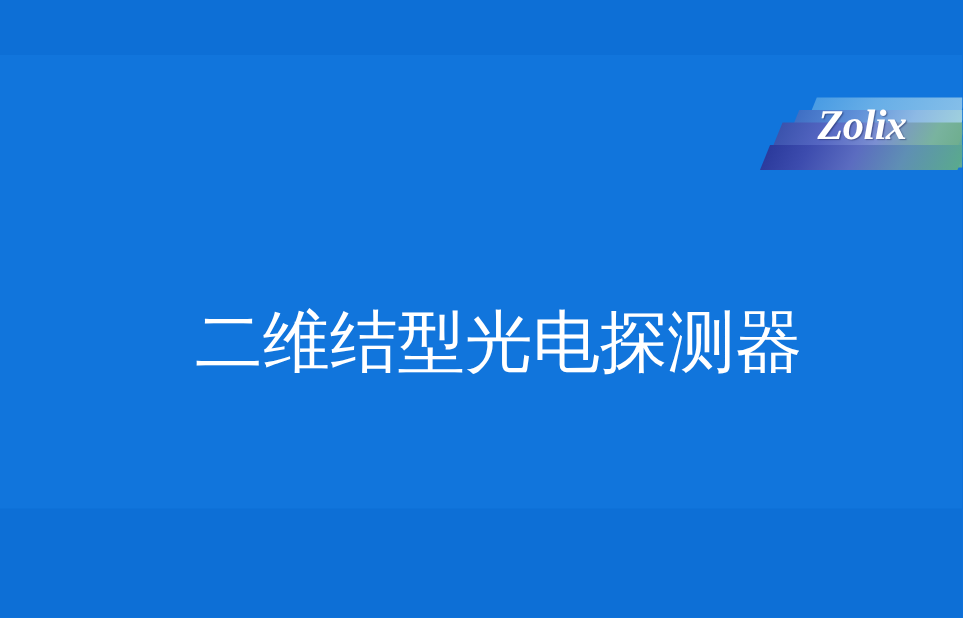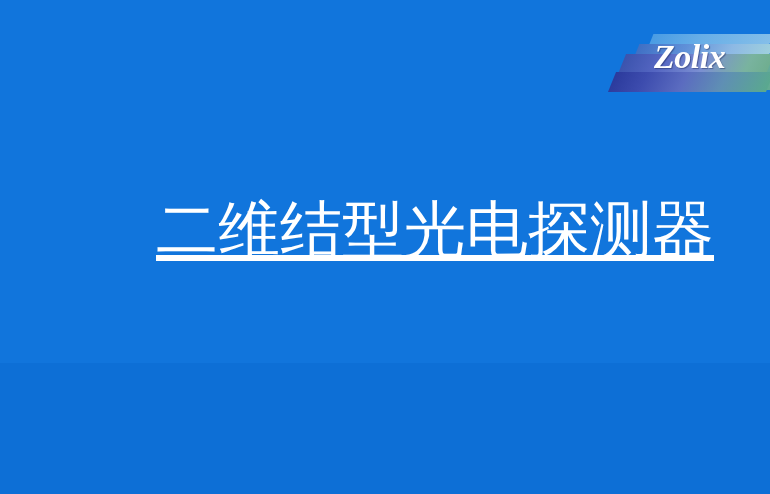--- a/index.html
+++ b/index.html
@@ -9,20 +9,21 @@
     background: #0d6fd6;
   }
 
   #slide {
     position: relative;
     width: 770px;
     height: 363px;
     overflow: hidden;
     background: #1175dc;
     font-family: "Liberation Sans", "DejaVu Sans", sans-serif;
+    margin-top: 44px;
   }
 
   
   .logo {
     position: absolute;
     left: 608px;
     top: 28px;
     width: 162px;
     height: 68px;
   }
@@ -96,27 +97,26 @@
     text-shadow: 1px 1px 1px rgba(20, 30, 80, 0.45);
     white-space: nowrap;
   }
 
   
   .title {
     position: absolute;
     left: 156px;
     top: 198px;
     width: 480px;
-    font-size: 62px;
+    font-size: 54px;
     line-height: 64px;
     font-weight: 300;
     color: #ffffff;
     letter-spacing: 0px;
     white-space: nowrap;
-    text-decoration: underline;
   }
 </style>
 </head>
 <body>
 
 <div id="slide">
 
   <div class="logo">
     <div class="band band-top"></div>
     <div class="band band-second"></div>

